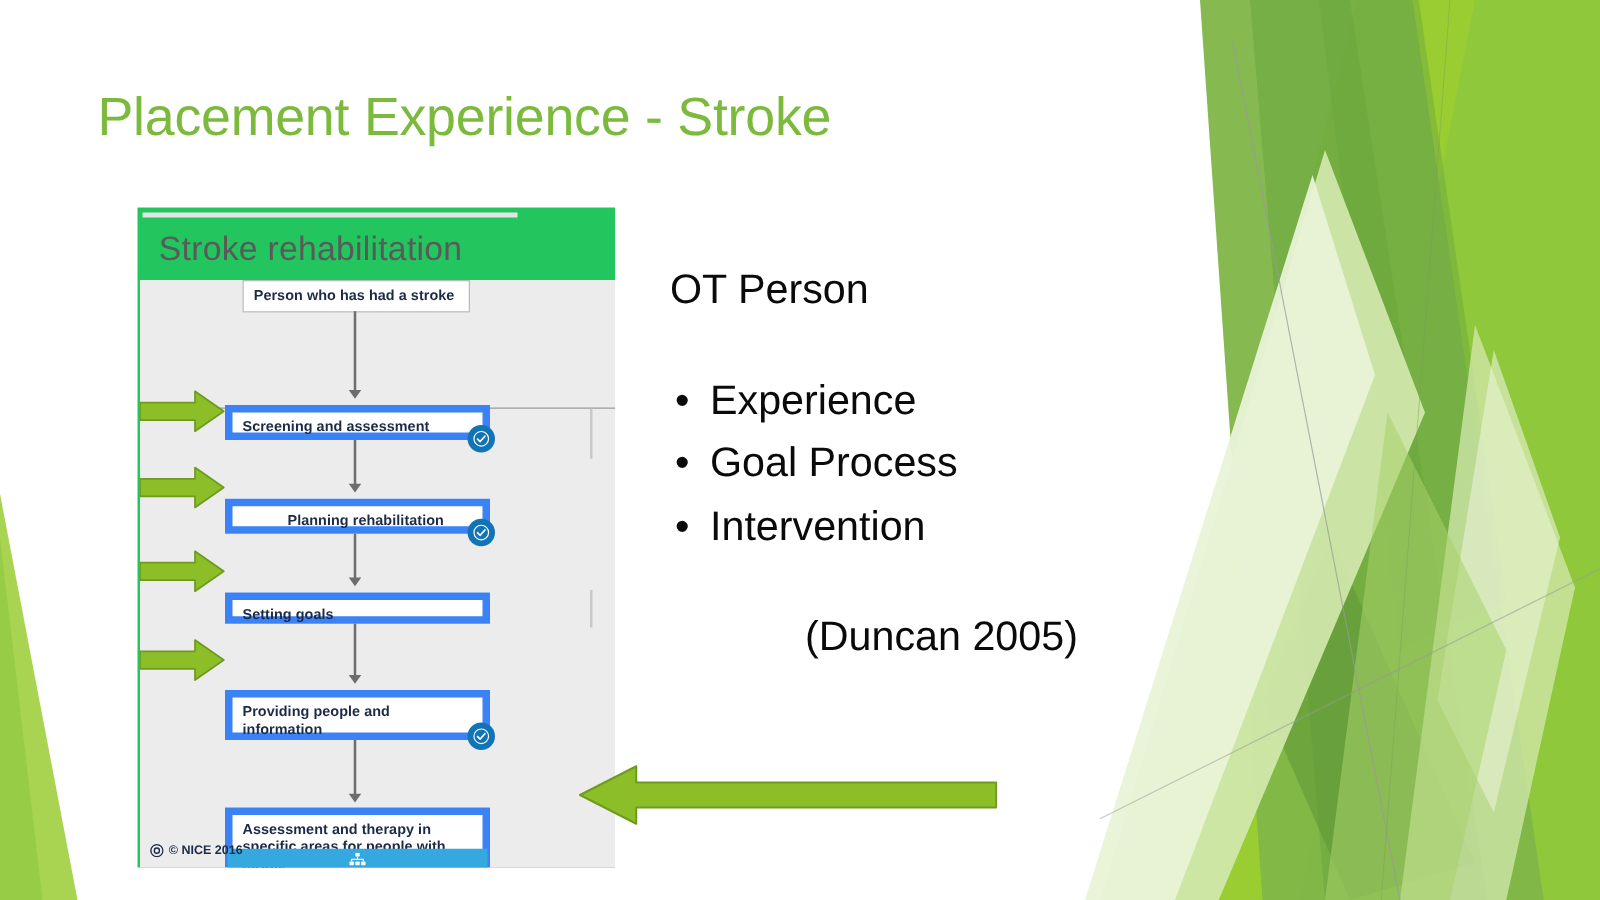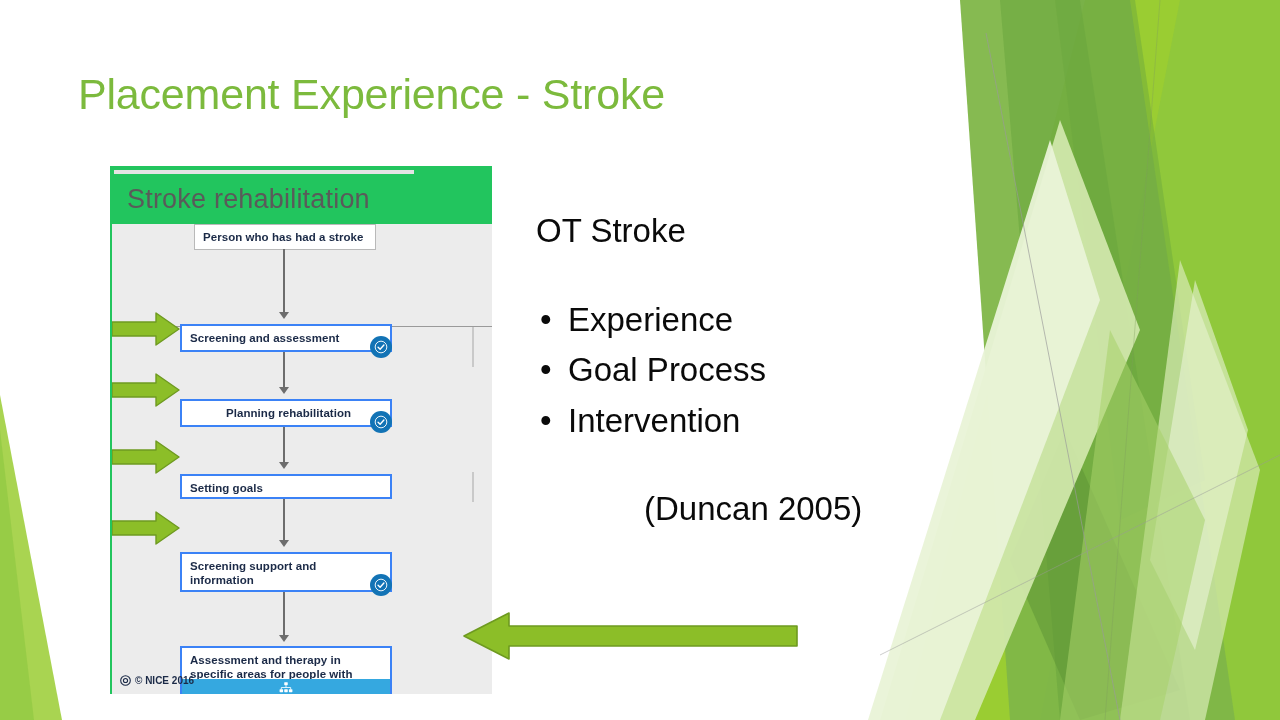--- a/index.html
+++ b/index.html
@@ -122,21 +122,21 @@
     top: 102px;
     width: 380px;
     height: 1px;
     background: #9a9a9a;
   }
 
   .node {
     position: absolute;
     box-sizing: border-box;
     background: #ffffff;
-    border: 2px solid #3b82f6;
+    border: 6px solid #3b82f6;
     color: #1b2a47;
     font-size: 11.5px;
     font-weight: bold;
     line-height: 1.22;
     padding: 5px 8px;
     letter-spacing: 0.05px;
   }
   .node.plain {
     border: 1px solid #b9b9b9;
     font-size: 11.5px;
@@ -267,21 +267,21 @@
       <div class="connector" style="left:171px; top:203px; height:38px;"></div>
       <div class="conn-head" style="left:167px; top:238px;"></div>
 
       <div class="node" style="left:68px; top:250px; width:212px; height:25px;">
         <span>Setting goals</span>
       </div>
       <div class="connector" style="left:171px; top:275px; height:44px;"></div>
       <div class="conn-head" style="left:167px; top:316px;"></div>
 
       <div class="node" style="left:68px; top:328px; width:212px; height:40px;">
-        <span>Screening support and information</span>
+        <span>Providing people and information</span>
         <div class="badge" style="left:188px; top:20px;">
           <svg width="14" height="14" viewBox="0 0 24 24">
             <circle cx="12" cy="12" r="10" fill="none" stroke="#ffffff" stroke-width="1.6"></circle>
             <path d="M7 12.4 L10.5 15.8 L17 8.6" fill="none" stroke="#ffffff" stroke-width="2.4" stroke-linecap="round" stroke-linejoin="round"></path>
           </svg>
         </div>
       </div>
       <div class="connector" style="left:171px; top:368px; height:46px;"></div>
       <div class="conn-head" style="left:167px; top:411px;"></div>
 
@@ -332,21 +332,21 @@
     </svg>
   </div>
 
   <div class="green-arrow" style="left:462px; top:611px;">
     <svg width="336" height="50" viewBox="0 0 336 50">
       <polygon points="335,15 47,15 47,2 2,25 47,48 47,35 335,35" fill="#8CBE28" stroke="#6E9A20" stroke-width="1.6" stroke-linejoin="round"></polygon>
     </svg>
   </div>
 
   <div id="body-text">
-    <div id="ot-heading">OT Stroke</div>
+    <div id="ot-heading">OT Person</div>
     <ul class="bullet-list">
       <li>
         <span class="bullet-dot">•</span>
         <span>Experience</span>
       </li>
       <li>
         <span class="bullet-dot">•</span>
         <span>Goal Process</span>
       </li>
       <li>

